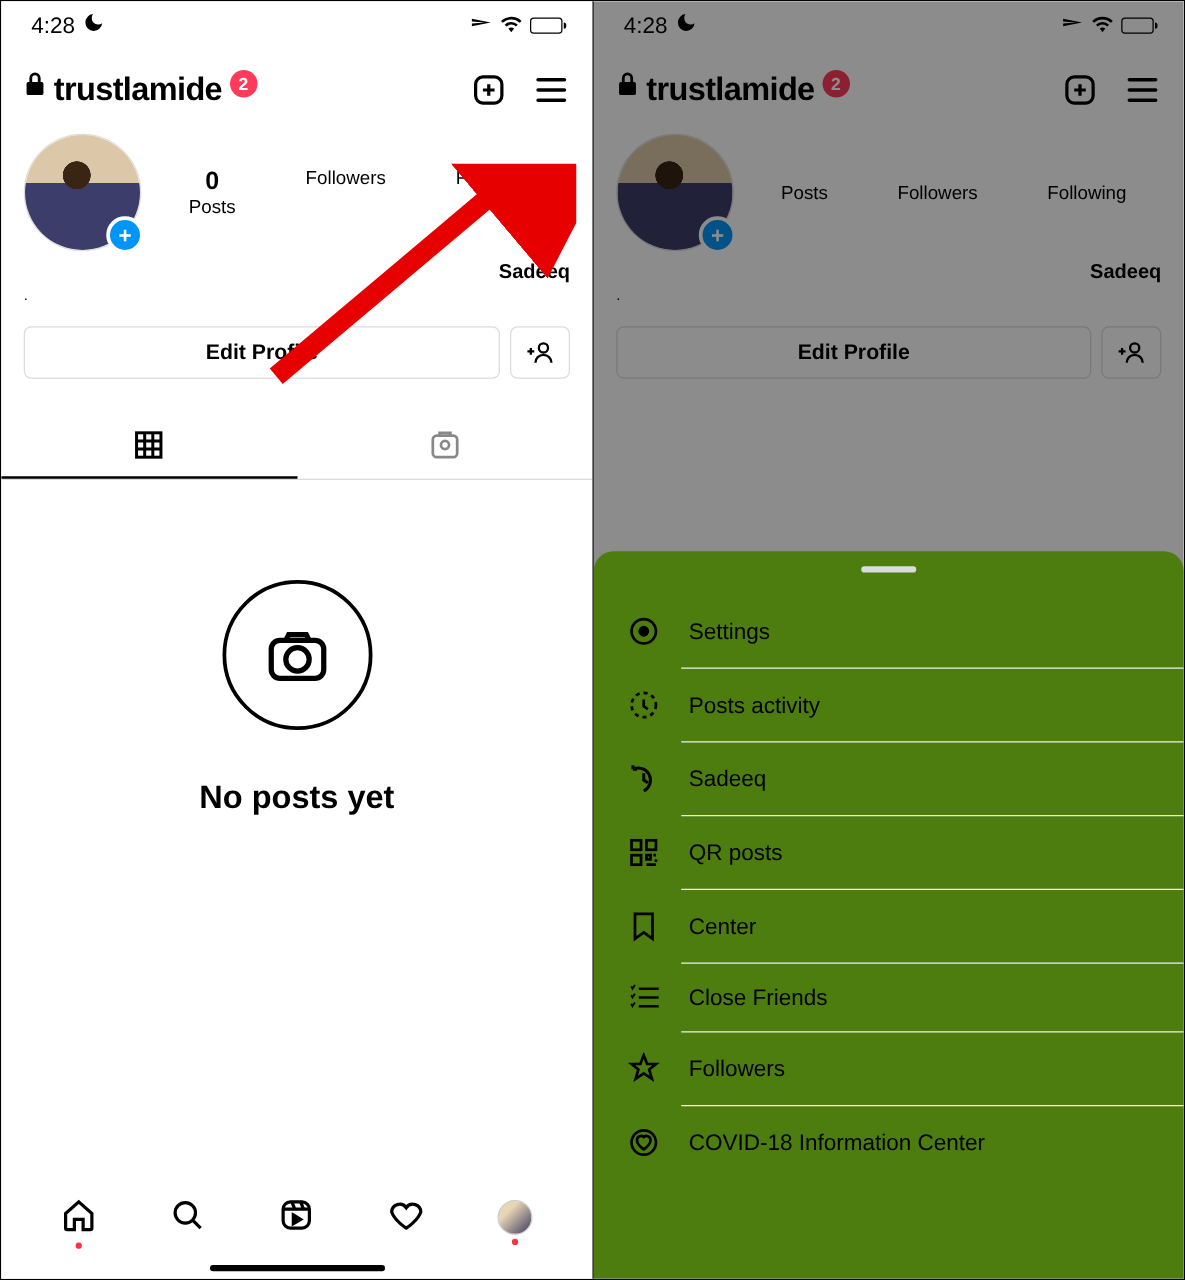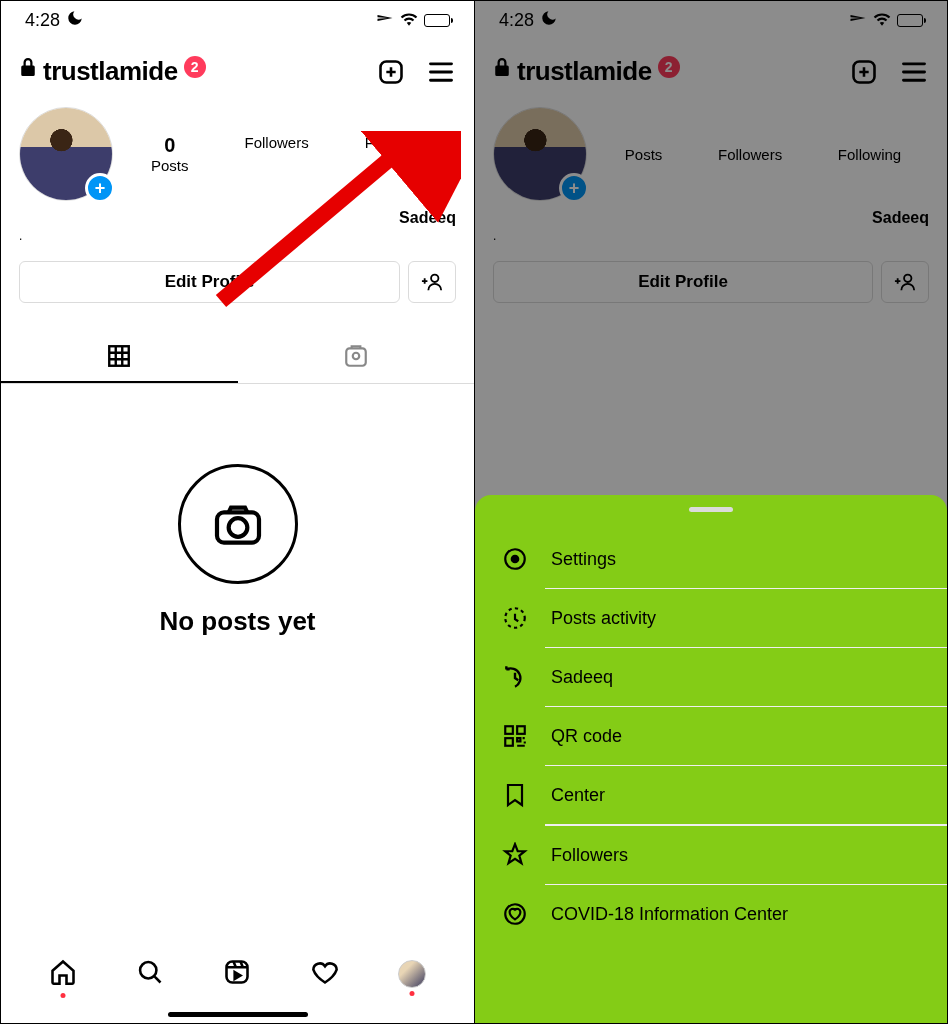--- a/index.html
+++ b/index.html
@@ -33,28 +33,28 @@
   .dot { font-size: 12px; padding: 0 18px; }
   .actions-row { display: flex; gap: 8px; padding: 18px 18px 10px; }
   .edit-btn { flex: 1; border: 1.5px solid #dbdbdb; border-radius: 6px; background: #fff; font-size: 17px; font-weight: 600; padding: 10px; text-align: center; }
   .discover-btn { width: 48px; border: 1.5px solid #dbdbdb; border-radius: 6px; display: flex; align-items: center; justify-content: center; }
   .tabs { display: flex; margin-top: 18px; }
   .tab { flex: 1; display: flex; justify-content: center; padding: 12px 0; }
   .tab.active { border-bottom: 2px solid #000; }
   .tabs-under { border-bottom: 1px solid #dbdbdb; }
   .empty { display: flex; flex-direction: column; align-items: center; padding-top: 80px; }
   .empty-circle { width: 120px; height: 120px; border: 3px solid #000; border-radius: 50%; display: flex; align-items: center; justify-content: center; margin-bottom: 22px; }
-  .empty-text { font-size: 26px; font-weight: 700; }
+  .empty-text { font-size: 26px; font-weight: 700; margin-top: 16px; }
   .bottom-nav { position: absolute; bottom: 0; left: 0; right: 0; height: 80px; display: flex; align-items: center; justify-content: space-around; padding: 0 18px 18px; }
   .nav-item { position: relative; }
   .nav-dot { position: absolute; bottom: -8px; left: 50%; transform: translateX(-50%); width: 5px; height: 5px; background: #ff3040; border-radius: 50%; }
   .nav-avatar { width: 28px; height: 28px; border-radius: 50%; background: linear-gradient(135deg, #e8d5b5 30%, #3a3a5e); border: 1px solid #ccc; }
   .home-indicator { position: absolute; bottom: 6px; left: 50%; transform: translateX(-50%); width: 140px; height: 5px; background: #000; border-radius: 3px; }
   .arrow { position: absolute; left: 200px; top: 130px; z-index: 20; pointer-events: none; }
-  .menu-sheet { position: absolute; bottom: 0; left: 0; right: 0; background: #84cc16; border-radius: 16px 16px 0 0; z-index: 10; padding: 12px 0 80px; text-align: right; }
+  .menu-sheet { position: absolute; bottom: 0; left: 0; right: 0; background: #4d7c0f; border-radius: 16px 16px 0 0; z-index: 10; padding: 12px 0 80px; text-align: right; }
   .sheet-handle { width: 44px; height: 5px; background: #dbdbdb; border-radius: 3px; margin: 0 auto 18px; }
   .menu-item-wrap { display: flex; align-items: center; padding: 16px 26px; gap: 22px; }
   .menu-divider { border-bottom: 1px solid #efefef; margin-left: 70px; }
   .menu-label { font-size: 18px; font-weight: 400; }
   .menu-icon { width: 28px; display: flex; justify-content: center; }
 </style>
 </head>
 <body>
 
 <div class="container">
@@ -306,32 +306,41 @@
           <div class="menu-divider"></div>
           <div class="menu-item-wrap">
             <span class="menu-icon">
               <svg width="26" height="26" viewBox="0 0 24 24" fill="none" stroke="#000" stroke-width="2">
                 <rect x="3" y="3" width="7" height="7"></rect>
                 <rect x="14" y="3" width="7" height="7"></rect>
                 <rect x="3" y="14" width="7" height="7"></rect>
                 <path d="M14 14h3v3h-3zM19 14h2M14 21h7M21 17v2"></path>
               </svg>
             </span>
-            <span class="menu-label">QR code</span>
+            <span class="menu-label">QR posts</span>
           </div>
           <div class="menu-divider"></div>
           <div class="menu-item-wrap">
             <span class="menu-icon">
               <svg width="24" height="26" viewBox="0 0 24 26" fill="none" stroke="#000" stroke-width="2.2">
                 <path d="M5 3h14v20l-7-5-7 5z"></path>
               </svg>
             </span>
             <span class="menu-label">Center</span>
           </div>
           <div class="menu-divider"></div>
+          <div class="menu-item-wrap">
+            <span class="menu-icon">
+              <svg width="26" height="22" viewBox="0 0 26 22" fill="none" stroke="#000" stroke-width="2">
+                <path d="M9 4h16M9 11h16M9 18h16"></path>
+                <path d="M3 2l1 2 2-3M3 9l1 2 2-3M3 16l1 2 2-3" stroke-width="1.5"></path>
+              </svg>
+            </span>
+            <span class="menu-label">Close Friends</span>
+          </div>
           <div class="menu-divider"></div>
           <div class="menu-item-wrap">
             <span class="menu-icon">
               <svg width="26" height="26" viewBox="0 0 24 24" fill="none" stroke="#000" stroke-width="2">
                 <path d="M12 2l2.5 6.5H21l-5 4 2 7-6-4-6 4 2-7-5-4h6.5z"></path>
               </svg>
             </span>
             <span class="menu-label">Followers</span>
           </div>
           <div class="menu-divider"></div>

